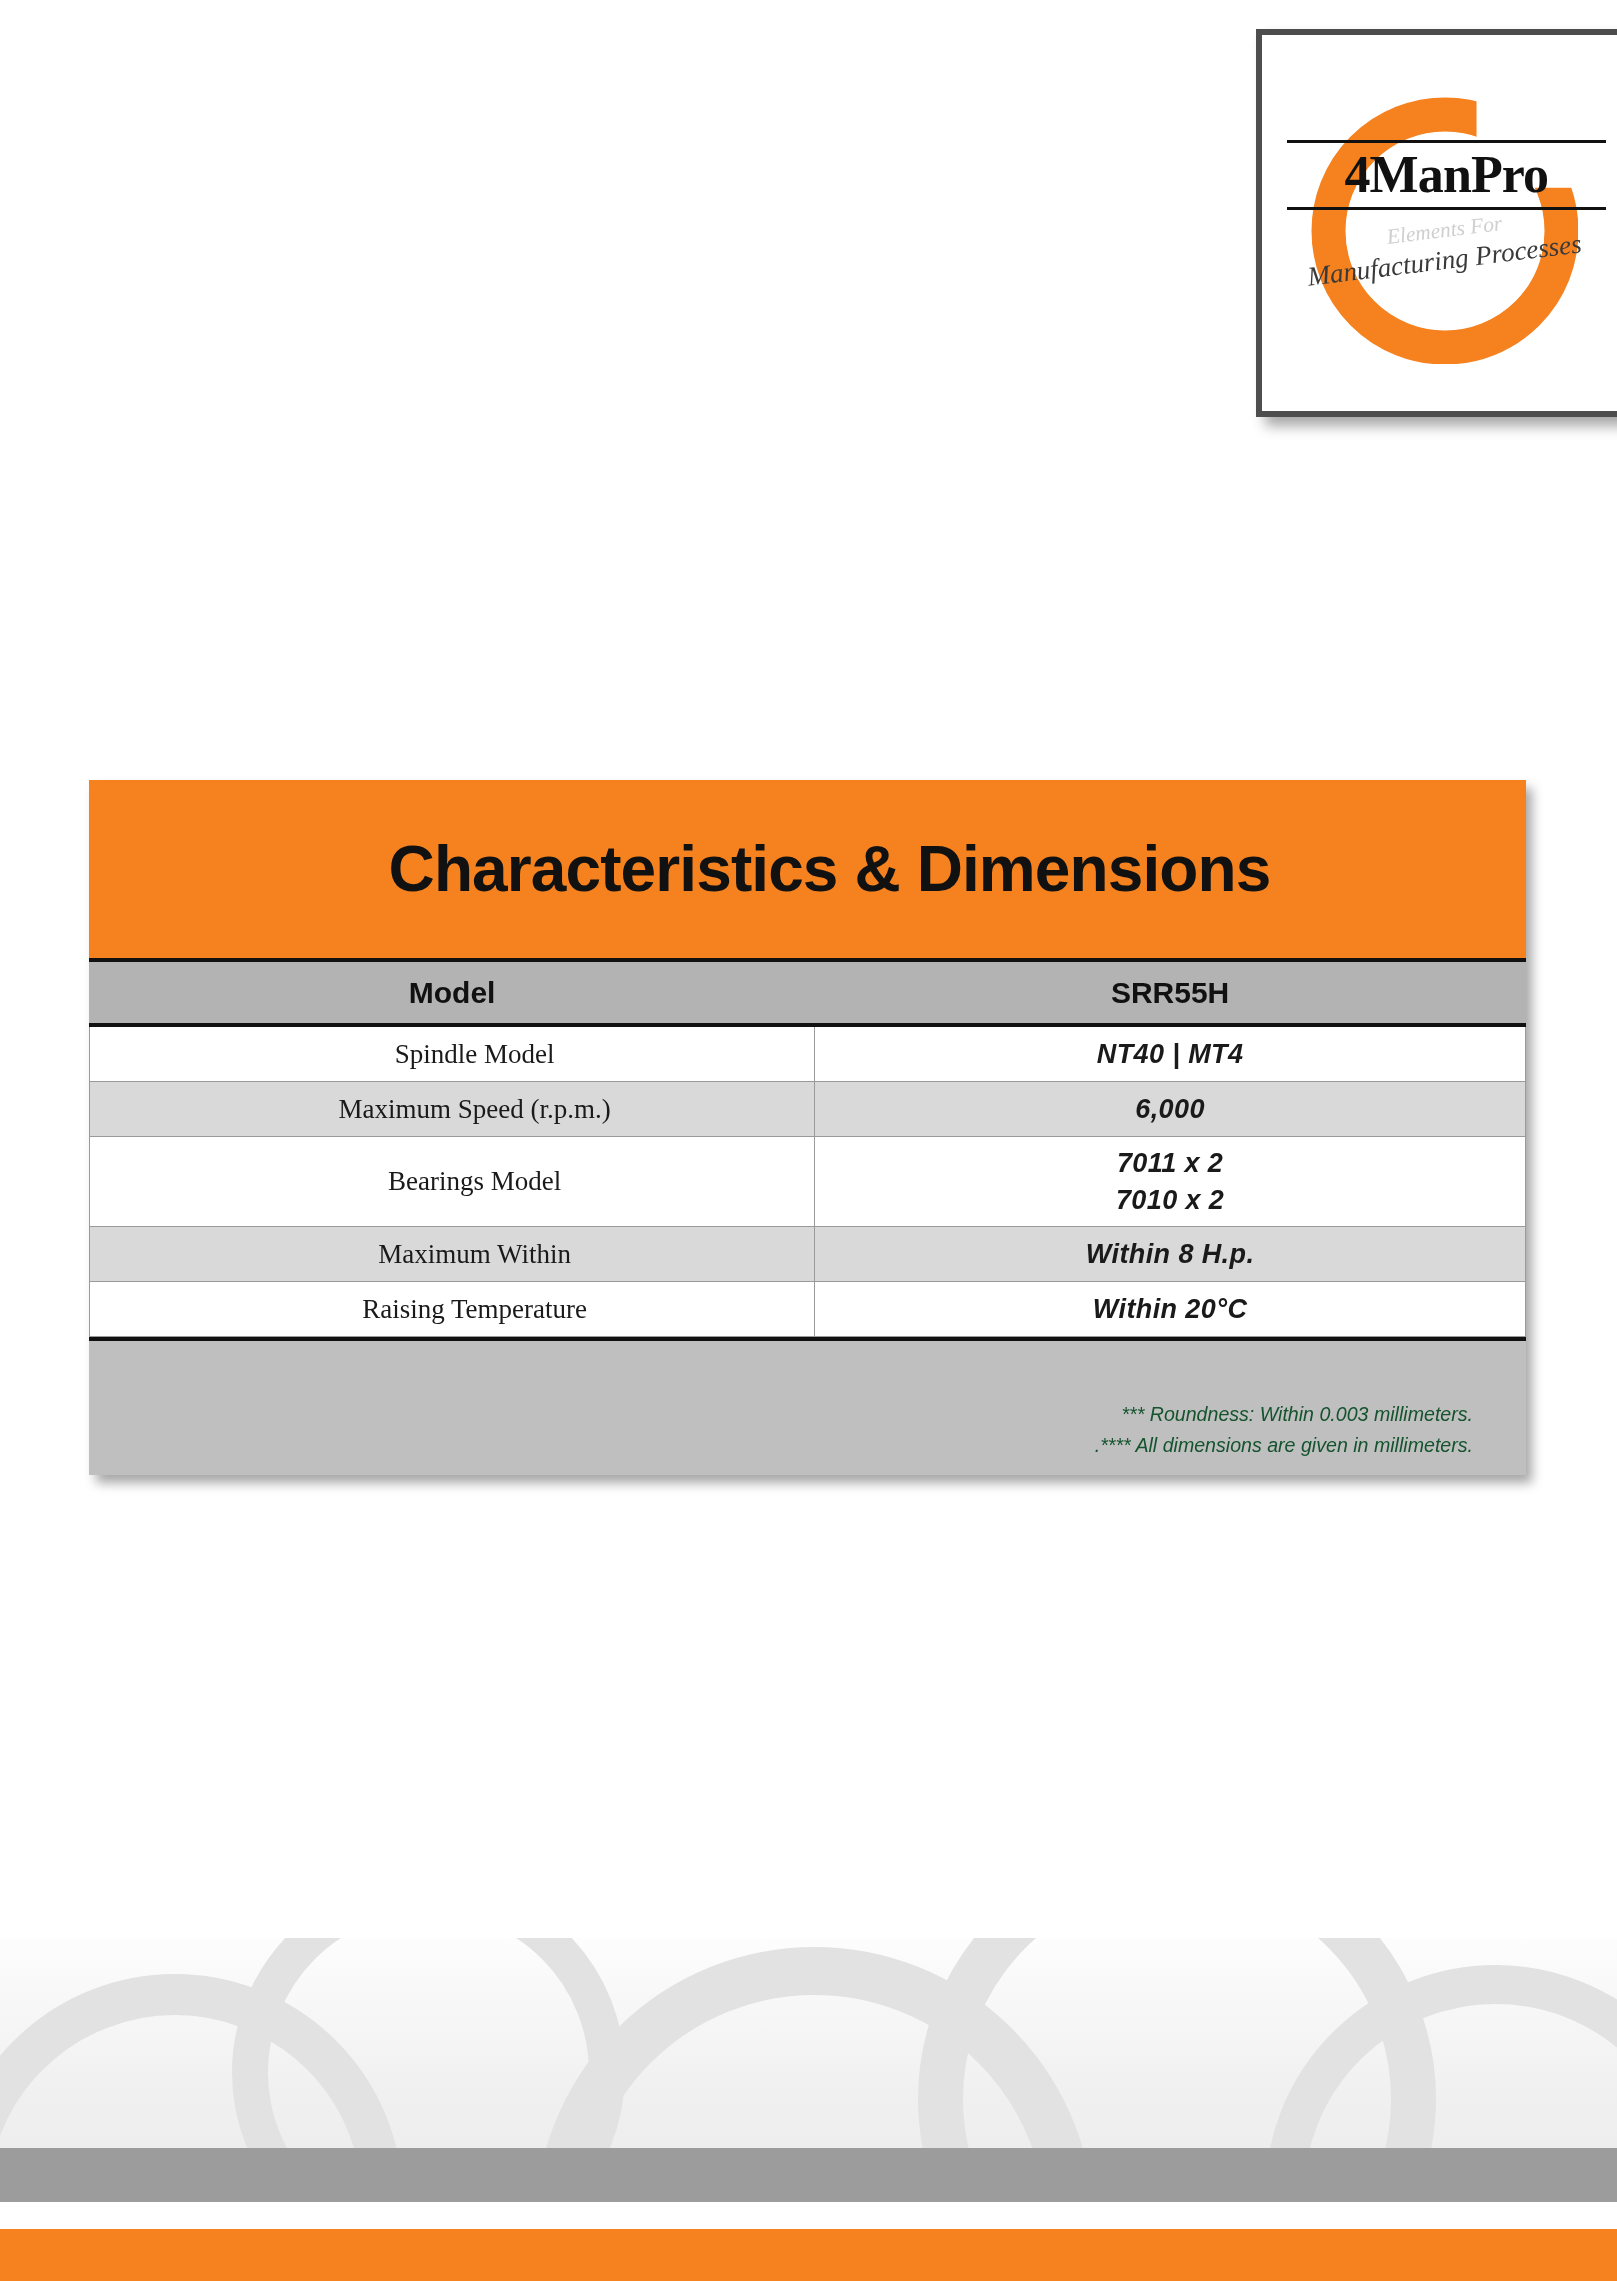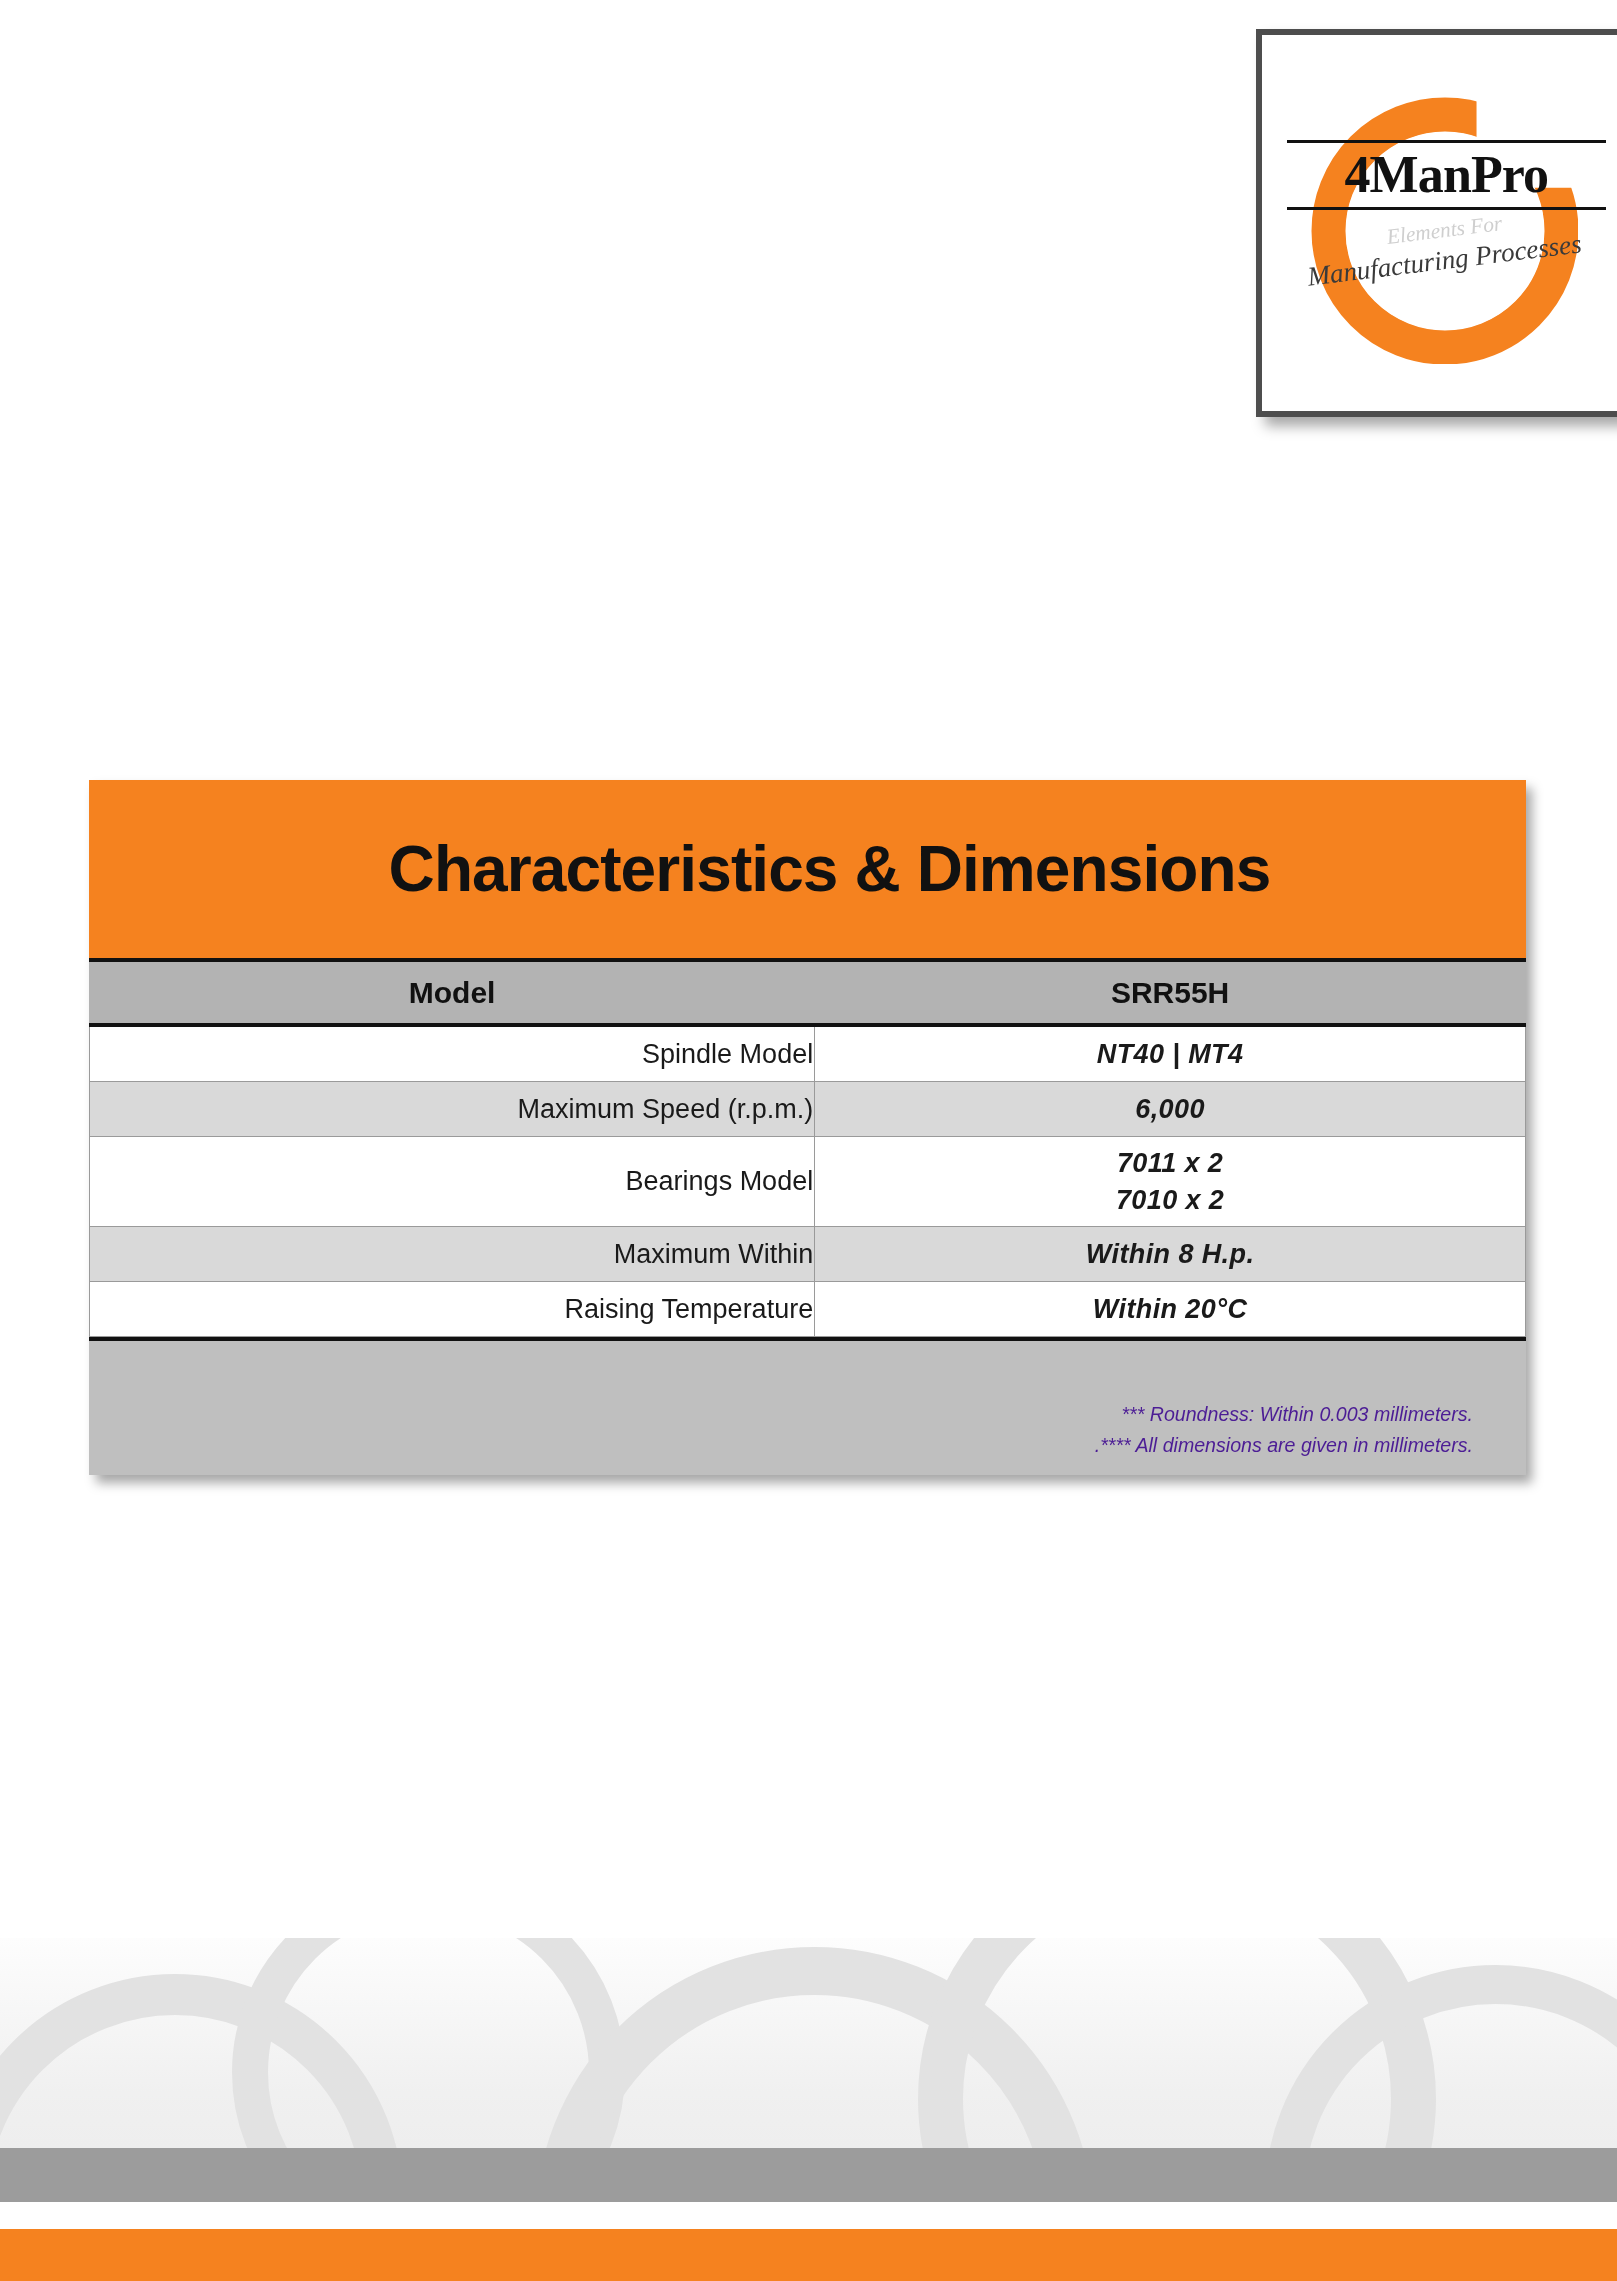--- a/index.html
+++ b/index.html
@@ -161,22 +161,23 @@
     border-right: 1.8px solid #b3b3b3;
   }
   table.spec tbody td {
     height: 52px;
     border: 1.8px solid #9a9a9a;
     font-size: 27px;
     color: #1a1a1a;
   }
   table.spec tbody td.label {
     padding-left: 46px;
-    text-align: right;
+    text-align: center;
     font-weight: normal;
+    font-family: Liberation Serif, serif;
   }
   table.spec tbody td.value {
     text-align: center;
     font-weight: bold;
     font-style: italic;
     letter-spacing: 0.4px;
   }
   table.spec tbody tr.alt td {
     background: #d9d9d9;
     margin-left: 44px;
@@ -190,21 +191,21 @@
     background: #bfbfbf;
     border-top: 4.5px solid #111;
     height: 134px;
     position: relative;
   }
   .note {
     position: absolute;
     right: 53px;
     font-size: 19.6px;
     font-style: italic;
-    color: #4c1d95;
+    color: #14532d;
     text-align: right;
     white-space: nowrap;
   }
   .note1 { top: 62px; }
   .note2 { top: 93px; }
 
   
   .footer-art {
     position: absolute;
     left: 0;

